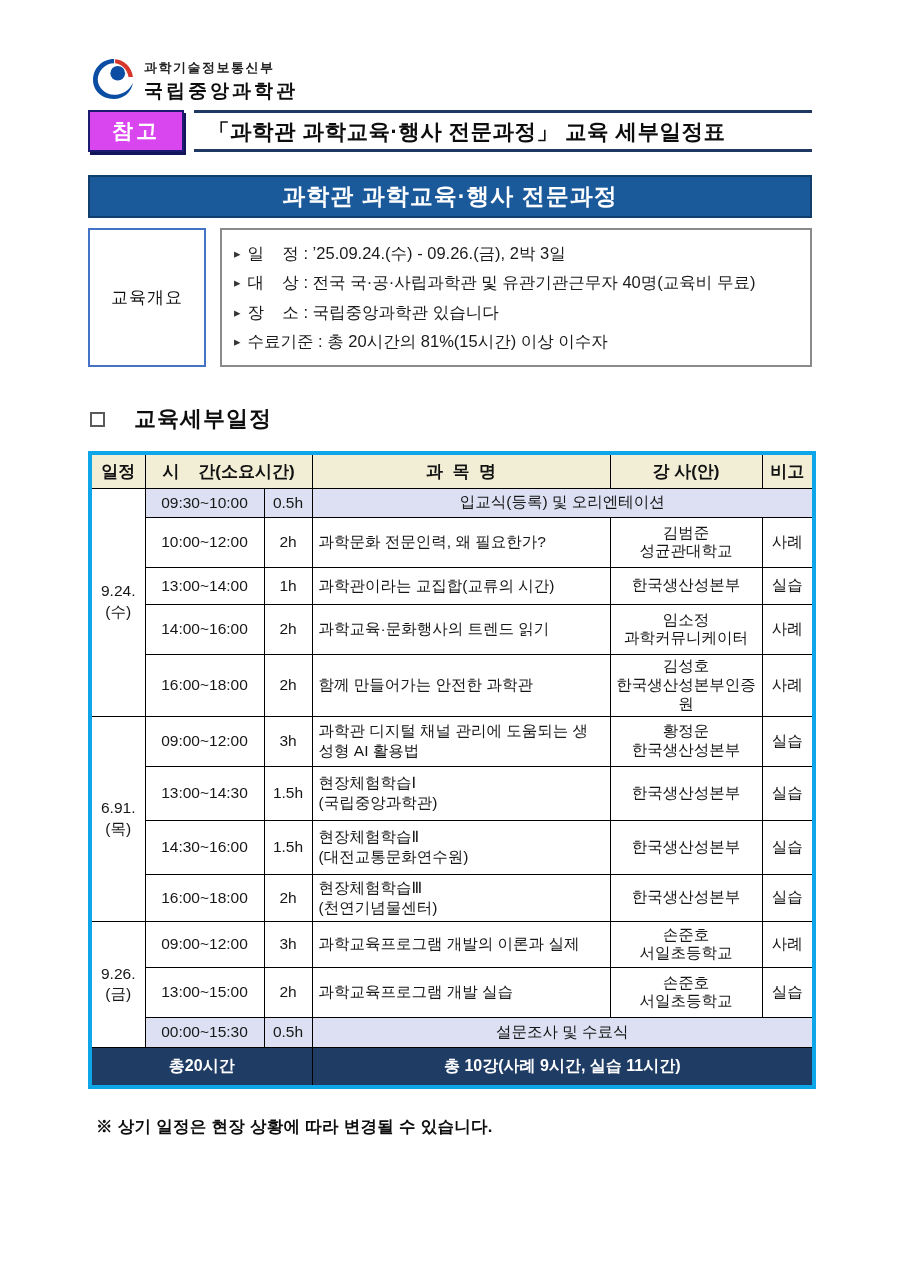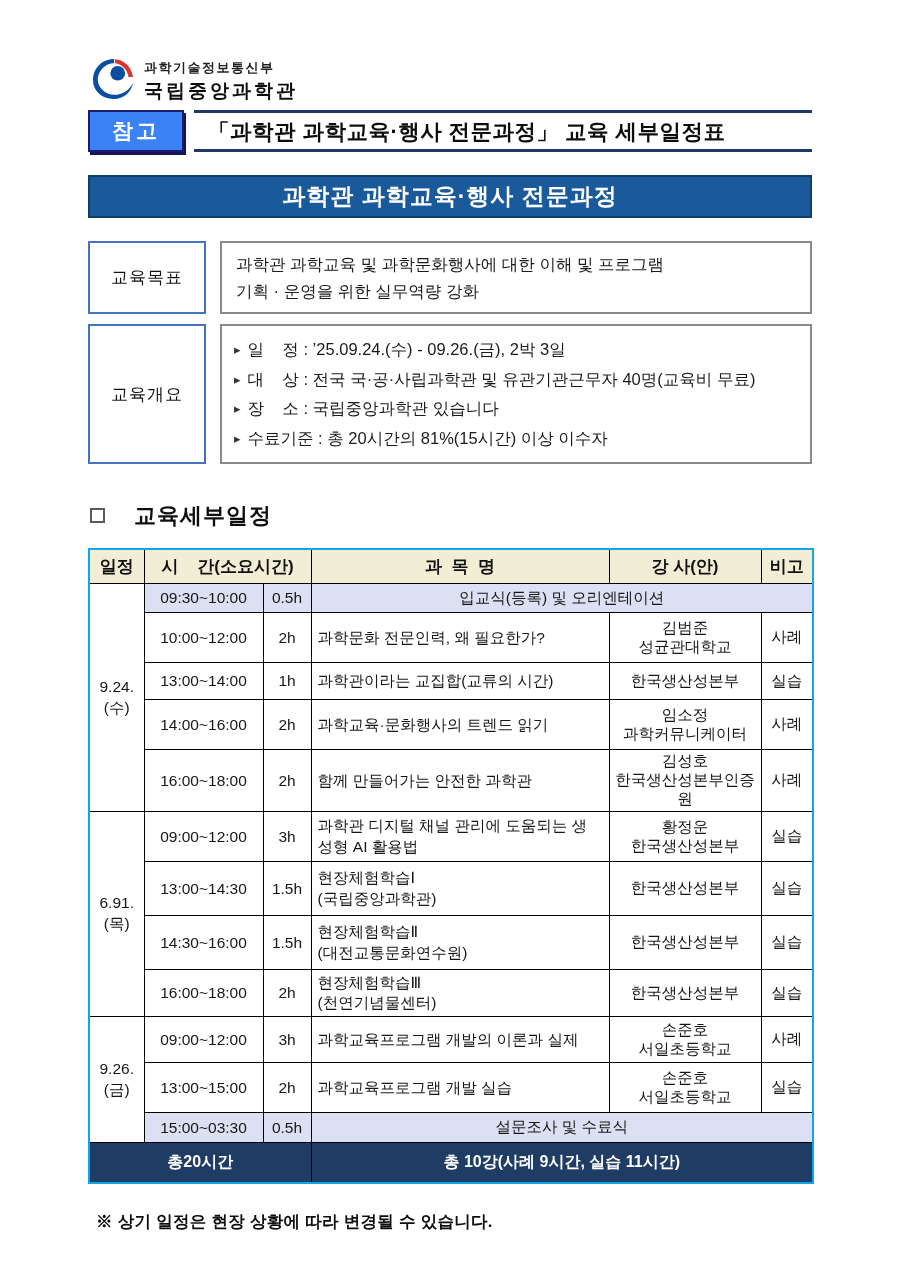--- a/index.html
+++ b/index.html
@@ -8,21 +8,21 @@
   .page { position:relative; width:900px; height:1273px; background:#fff; overflow:hidden; }
   .content { position:absolute; left:88px; top:0; width:724px; }
 
   
   .logo-row { margin-top:58px; margin-left:4px; display:flex; align-items:flex-end; gap:10px; }
   .logo-text .l1 { font-size:13px; letter-spacing:1.5px; color:#222; font-weight:600; }
   .logo-text .l2 { font-size:19px; letter-spacing:3px; color:#0d0d0d; font-weight:700; margin-top:1px; }
 
   
   .head-row { margin-top:6px; display:flex; align-items:stretch; gap:10px; height:42px; }
-  .badge { width:96px; background:#3b82f6; border:2px solid #1b1b70; box-shadow:2px 3px 0 #14145a;
+  .badge { width:96px; background:#d946ef; border:2px solid #1b1b70; box-shadow:2px 3px 0 #14145a;
            color:#fff; font-size:21px; font-weight:700; letter-spacing:3px;
            display:flex; align-items:center; justify-content:center; }
   .title-box { flex:1; border-top:3px solid #1f3864; border-bottom:3px solid #1f3864;
                display:flex; align-items:center; padding-left:14px;
                font-size:21.5px; font-weight:700; color:#0d0d0d; letter-spacing:.5px; white-space:pre; }
 
   
   .banner { margin-top:23px; height:43px; background:#1a5a9b; border:2px solid #113f6d;
             color:#fff; font-size:23px; font-weight:700; letter-spacing:1px;
             display:flex; align-items:center; justify-content:center;text-align:center; }
@@ -39,21 +39,21 @@
   .ovw-box { padding:9px 12px; line-height:1.78; }
   .ov-line { white-space:pre-wrap; }
   .ov-bullet { display:inline-block; margin-right:7px; font-size:13px; color:#333; transform:translateY(-1px); }
 
   
   .section-row { margin-top:37px; display:flex; align-items:center; gap:29px; margin-left:2px; }
   .section-sq { width:15px; height:15px; border:2px solid #5a5a5a; background:#fff; }
   .section-title { font-size:22px; font-weight:700; letter-spacing:1px; color:#0d0d0d; }
 
   
-  table.sched { margin-top:17px; width:724px; border-collapse:collapse; border:2px solid #0ea5e9; table-layout:fixed; }
+  table.sched { margin-top:17px; width:724px; border-collapse:collapse; border:4px solid #0ea5e9; table-layout:fixed; }
   .sched th, .sched td { border:1px solid #000; }
   .sched th { background:#f2eed6; font-size:17px; font-weight:700; height:35px; white-space:pre; }
   .sched td { font-size:15.5px; text-align:center; padding:2px 4px; color:#161616; }
   .sched td.subject { text-align:left; padding:3px 6px; line-height:1.3; }
   .sched td.day { line-height:1.35; background:#fff; }
   .sched .lav { background:#dde0f2; }
   .sched .sub { display:block; }
   .sched .sub:empty { display:none; }
   .sched td.lect span { display:block; line-height:1.22; }
   .sched td.lect span:empty { display:none; }
@@ -82,27 +82,20 @@
       </div>
     </div>
 
     <div class="head-row">
       <div class="badge">참고</div>
       <div class="title-box">「과학관 과학교육·행사 전문과정」 교육 세부일정표</div>
     </div>
 
     <div class="banner">과학관 과학교육·행사 전문과정</div>
 
-    <div class="info-row goal-row">
-      <div class="label-box">교육목표</div>
-      <div class="content-box">
-        <div>과학관 과학교육 및 과학문화행사에 대한 이해 및 프로그램</div>
-        <div>기획 · 운영을 위한 실무역량 강화</div>
-      </div>
-    </div>
 
     <div class="info-row ovw-row">
       <div class="label-box">교육개요</div>
       <div class="content-box ovw-box">
         <div class="ov-line"><span class="ov-bullet">▸</span><span>일    정 : ’25.09.24.(수) - 09.26.(금), 2박 3일</span></div>
         <div class="ov-line"><span class="ov-bullet">▸</span><span>대    상 : 전국 국·공·사립과학관 및 유관기관근무자 40명(교육비 무료)</span></div>
         <div class="ov-line"><span class="ov-bullet">▸</span><span>장    소 : 국립중앙과학관 있습니다</span></div>
         <div class="ov-line"><span class="ov-bullet">▸</span><span>수료기준 : 총 20시간의 81%(15시간) 이상 이수자</span></div>
       </div>
     </div>
@@ -229,21 +222,21 @@
           <td>13:00~15:00</td>
           <td>2h</td>
           <td class="subject"><span>과학교육프로그램 개발 실습</span></td>
           <td class="lect">
               <span>손준호</span>
               <span>서일초등학교</span>
             </td>
           <td>실습</td>
         </tr>
         <tr style="height:30px">
-          <td class="lav">15:00~03:30</td>
+          <td class="lav">00:00~15:30</td>
           <td class="lav">0.5h</td>
           <td class="lav" colspan="3">설문조사 및 수료식</td>
         </tr>
         <tr class="foot">
           <td colspan="3">총20시간</td>
           <td colspan="3">총 10강(사례 9시간, 실습 11시간)</td>
         </tr>
       </tbody>
     </table>
 

